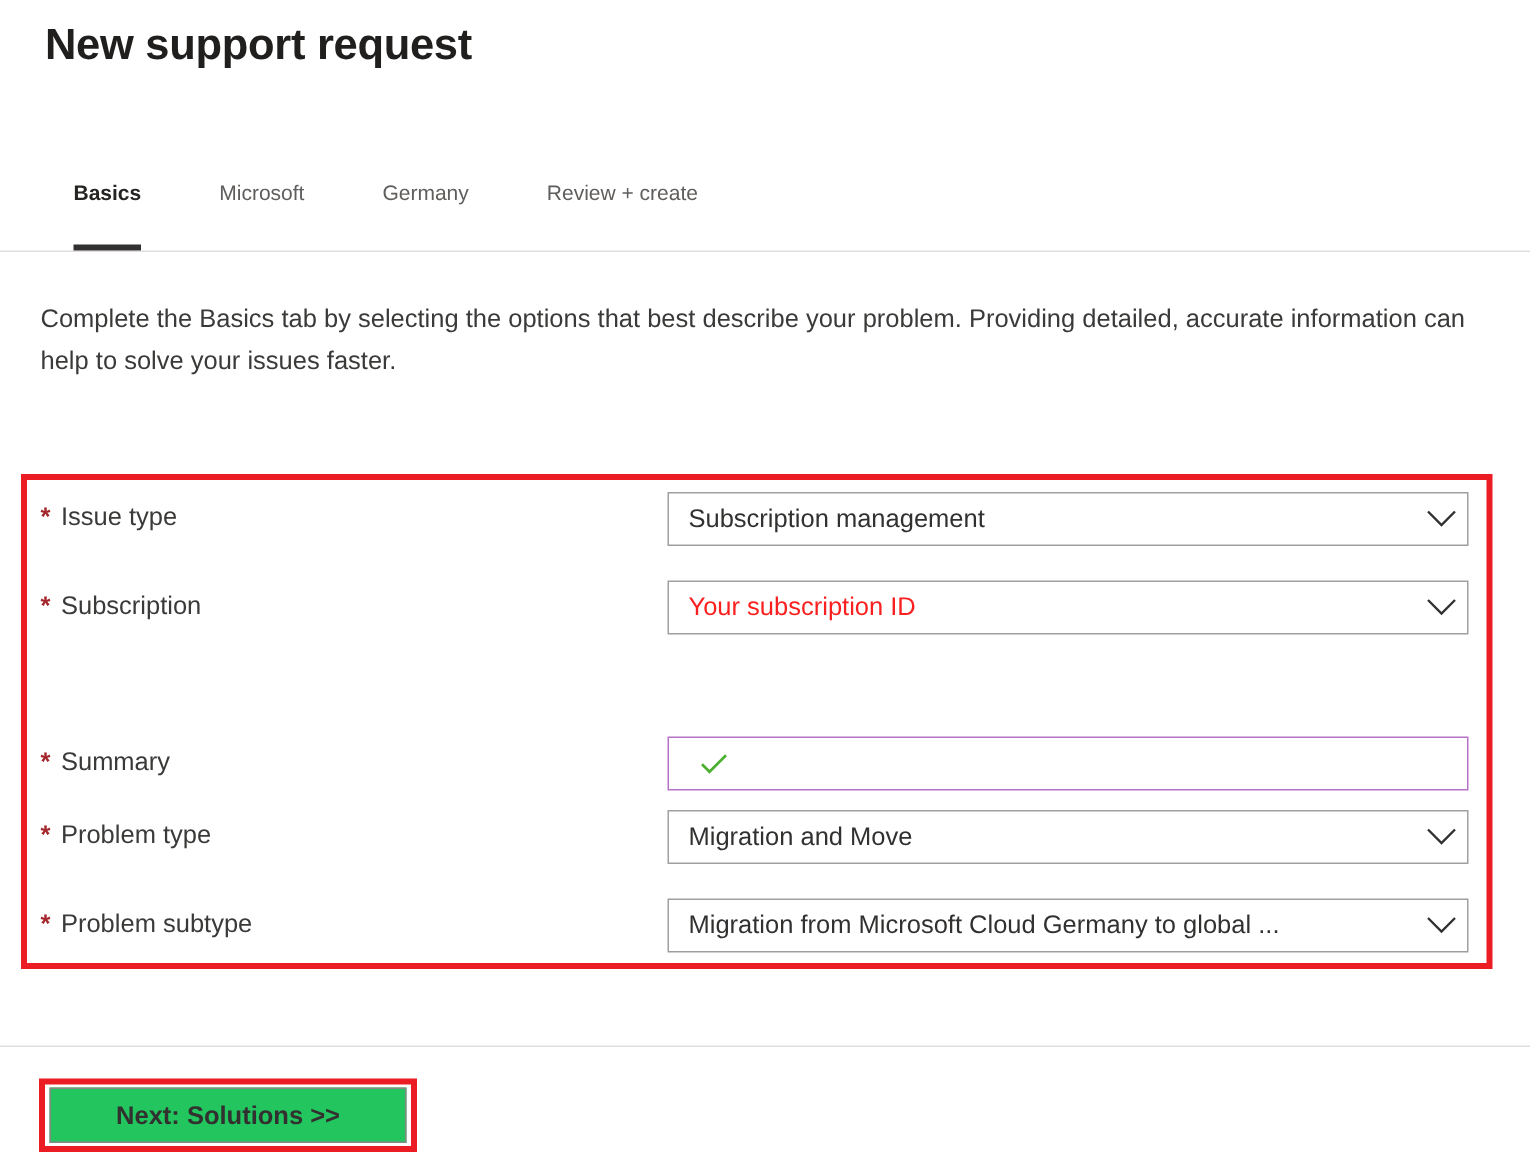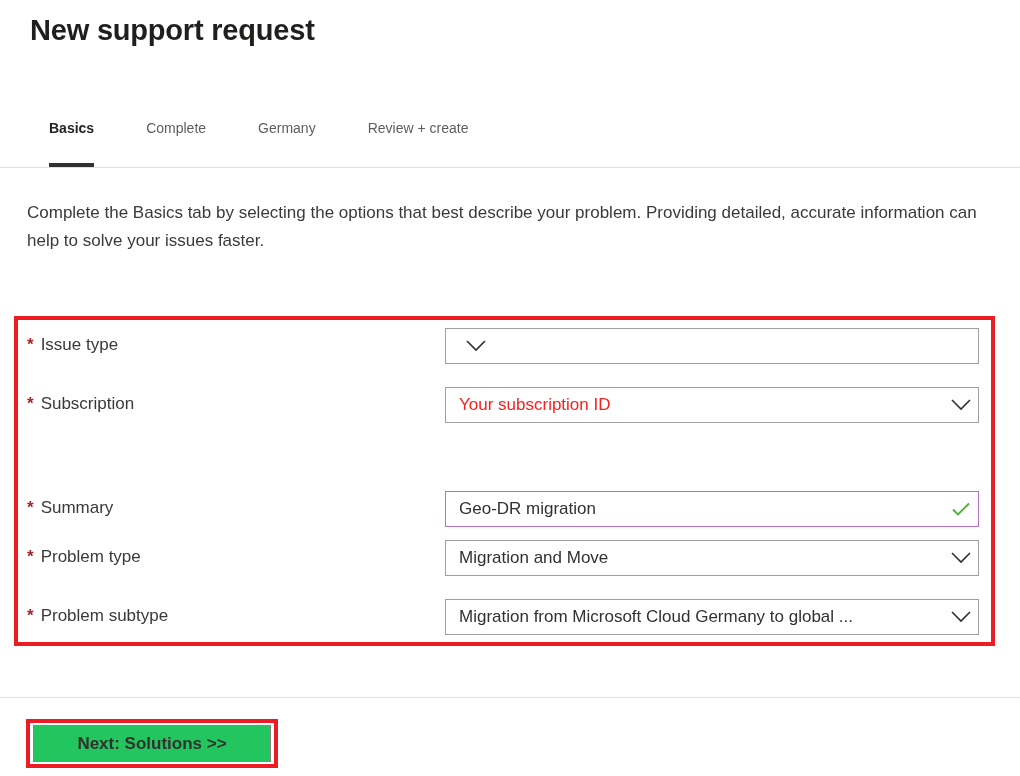--- a/index.html
+++ b/index.html
@@ -235,37 +235,38 @@
 </style>
 </head>
 <body>
 
 <div class="page-title">New support request</div>
 
 <div class="tabstrip">
   <div class="tabstrip-underline"></div>
   <div class="tabs-row">
     <div class="tab active">Basics</div>
-    <div class="tab">Complete</div>
+    <div class="tab">Microsoft</div>
     <div class="tab">Germany</div>
     <div class="tab">Review + create</div>
   </div>
 </div>
 
 <div class="intro">
   <p>Complete the Basics tab by selecting the options that best describe your problem. Providing detailed, accurate information can help to solve your issues faster.</p>
 </div>
 
 <div class="form">
 
   <div class="field-row">
     <div class="field-label">
       <span class="req-star">*</span><span>Issue type</span>
     </div>
     <div class="control">
+      <span class="control-value">Subscription management</span>
       <span class="chevron">
         <svg width="20" height="12" viewBox="0 0 20 12">
             <path d="M1 1 L10 10 L19 1" fill="none" stroke="#323130" stroke-width="1.6"></path>
           </svg>
       </span>
     </div>
   </div>
 
   <div class="field-row">
     <div class="field-label">
@@ -290,21 +291,20 @@
         </svg>
       </span>
     </div>
   </div>
 
   <div class="field-row" style="height:94px;">
     <div class="field-label" style="top:52px;">
       <span class="req-star">*</span><span>Summary</span>
     </div>
     <div class="control violet" style="top:45px;">
-      <span class="control-value">Geo-DR migration</span>
       <span class="check">
         <svg width="20" height="16" viewBox="0 0 20 16">
             <path d="M2 8.5 L7 13.5 L18 2.5" fill="none" stroke="#4caf2f" stroke-width="1.8"></path>
           </svg>
       </span>
     </div>
   </div>
 
   <div class="field-row">
     <div class="field-label">

